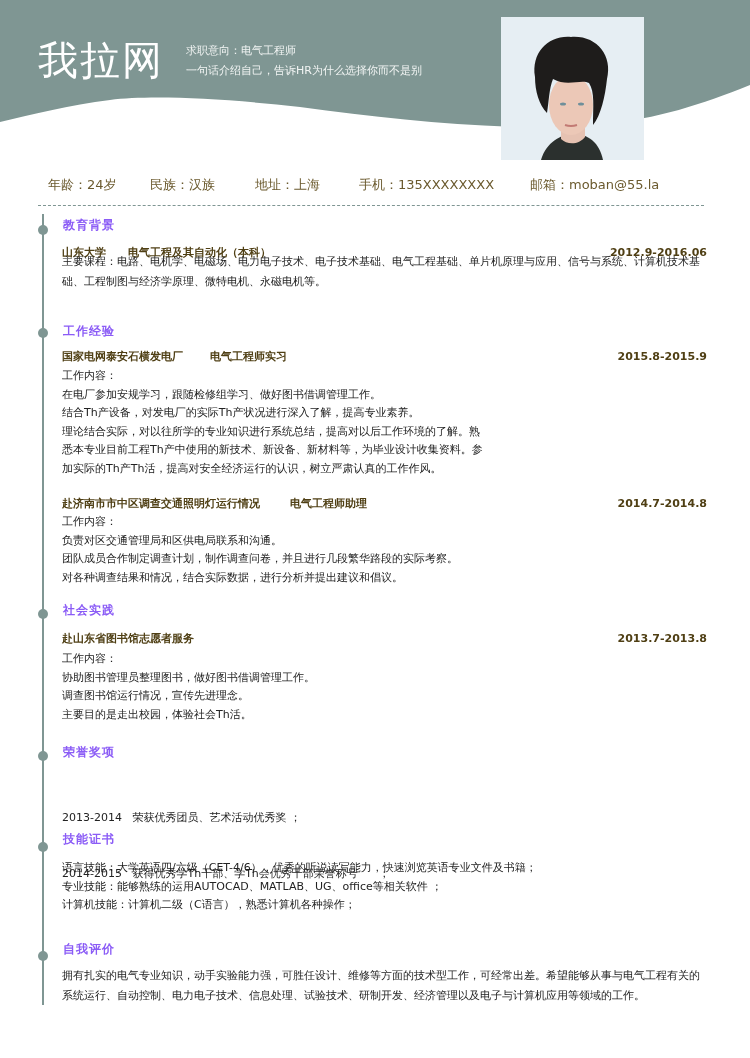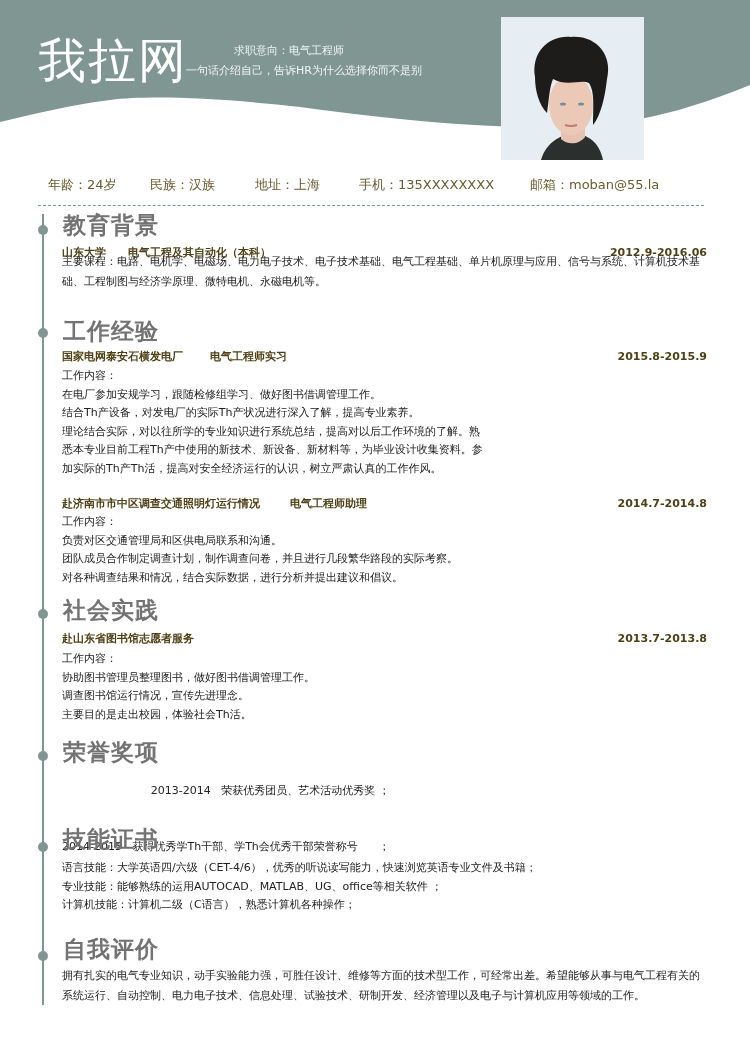--- a/index.html
+++ b/index.html
@@ -1,35 +1,35 @@
 <!DOCTYPE html>
 <html><head>
 <meta charset="utf-8">
 <style>
   * { box-sizing: border-box; margin: 0; padding: 0; }
   html, body { width: 750px; height: 1058px; background: #ffffff; overflow: hidden; }
   body { position: relative; font-family: "DejaVu Sans", "Liberation Sans", sans-serif; color: #222; }
 
   .header-bg { position: absolute; left: 0; top: 0; width: 750px; height: 140px; }
-  .name { position: absolute; left: 38px; top: 32px; font-size: 48px; color: #ffffff; letter-spacing: 2px; line-height: 56px; }
-  .intent { position: absolute; left: 186px; top: 43px; font-size: 11px; color: #f2f5f4; line-height: 16px; margin-left: 48px; }
+  .name { position: absolute; left: 38px; top: 32px; font-size: 40px; color: #ffffff; letter-spacing: 2px; line-height: 56px; }
+  .intent { position: absolute; left: 186px; top: 43px; font-size: 11px; color: #f2f5f4; line-height: 16px; }
   .tagline { position: absolute; left: 186px; top: 63px; font-size: 11px; color: #f2f5f4; line-height: 16px; }
 
   .photo { position: absolute; left: 501px; top: 17px; width: 143px; height: 143px; background: #e4edf2; overflow: hidden; }
   .photo svg { display: block; }
 
   .info-row { position: absolute; left: 40px; top: 176px; width: 680px; height: 22px; font-size: 13px; color: #6b5a2e; margin-left: 8px; }
   .info-row span { position: absolute; top: 0; white-space: nowrap; }
 
   .dash { position: absolute; left: 38px; top: 205px; width: 666px; border-top: 1.5px dashed #7f9693; }
 
   .timeline { position: absolute; left: 42px; top: 214px; width: 2px; height: 791px; background: #7f9693; }
   .dot { position: absolute; left: 38px; width: 10px; height: 10px; border-radius: 50%; background: #7f9693; }
 
-  .sec-title { position: absolute; left: 63px; font-size: 23px; color: #737373; font-weight: bold; line-height: 26px; letter-spacing: 1px; }
+  .sec-title { position: absolute; left: 63px; font-size: 12px; color: #8b5cf6; font-weight: bold; line-height: 26px; letter-spacing: 1px; }
 
   .item-head { position: absolute; left: 62px; width: 645px; height: 18px; font-size: 11px; font-weight: bold; color: #4f3f14; line-height: 18px; padding-left: 36px; }
   .item-head .org { position: absolute; left: 0; white-space: nowrap; }
   .item-head .role { position: absolute; white-space: nowrap; }
   .item-head .date { position: absolute; right: 0; white-space: nowrap; }
 
   .lines { position: absolute; left: 62px; font-size: 11px; color: #222; line-height: 18.5px; }
   .lines div { white-space: nowrap; }
   .para { position: absolute; left: 62px; width: 648px; font-size: 11px; color: #222; line-height: 19.5px; }
 </style>
@@ -114,21 +114,21 @@
 </div>
 <div class="lines" style="top:650px">
   <div>工作内容：</div>
   <div>协助图书管理员整理图书，做好图书借调管理工作。</div>
   <div>调查图书馆运行情况，宣传先进理念。</div>
   <div>主要目的是走出校园，体验社会Th活。</div>
 </div>
 
 <div class="dot" style="top:751px"></div>
 <div class="sec-title" style="top:739px">荣誉奖项</div>
-<div class="lines" style="top:745px; white-space: pre; text-align: right;">
+<div class="lines" style="top:772px; white-space: pre;">
   <div style="white-space:pre">2013-2014   荣获优秀团员、艺术活动优秀奖 ；</div>
   <div style="white-space:pre">2014-2015   获得优秀学Th干部、学Th会优秀干部荣誉称号      ；</div>
 </div>
 
 <div class="dot" style="top:842px"></div>
 <div class="sec-title" style="top:826px">技能证书</div>
 <div class="lines" style="top:859px">
   <div>语言技能：大学英语四/六级（CET-4/6），优秀的听说读写能力，快速浏览英语专业文件及书籍；</div>
   <div>专业技能：能够熟练的运用AUTOCAD、MATLAB、UG、office等相关软件 ；</div>
   <div>计算机技能：计算机二级（C语言），熟悉计算机各种操作；</div>

